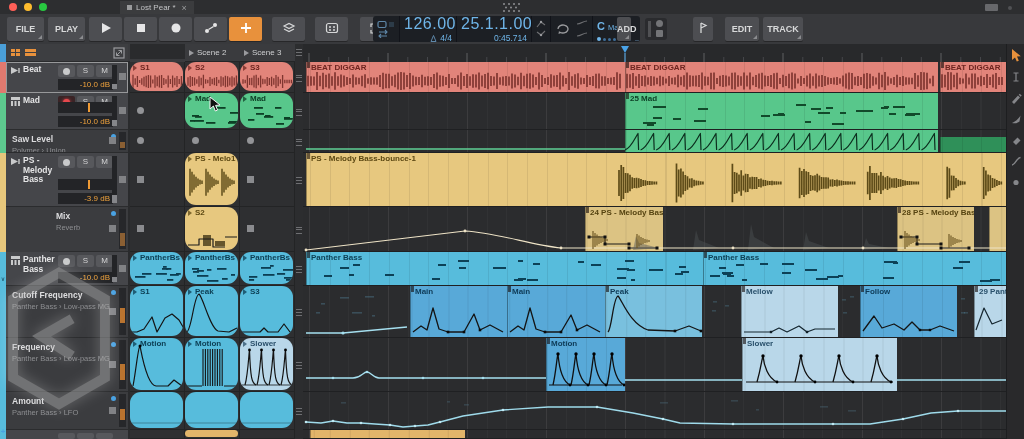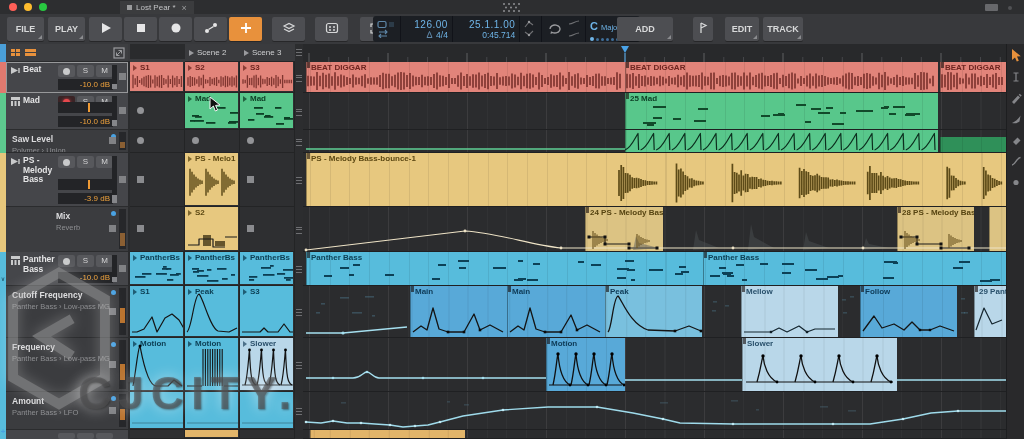--- a/index.html
+++ b/index.html
@@ -15,21 +15,21 @@
   .cdot{position:absolute;left:1008px;top:6px;width:4px;height:4px;border-radius:50%;background:#505154;}
   
   .toolbar{position:absolute;left:0;top:14px;width:100%;height:30px;background:#38393c;border-bottom:1px solid #1f2022;}
   .tbtn{position:absolute;top:3px;height:24px;background:#4d4e52;border-radius:2px;color:#d8d9da;font-size:9px;font-weight:bold;text-align:center;line-height:24px;box-shadow:0 1px 0 rgba(0,0,0,.3);}
   .tbtn.txt::after{content:"";position:absolute;right:2px;bottom:2px;border-left:4px solid transparent;border-bottom:4px solid #8b8c8f;}
   .tbtn.orange{background:#e8913c;}
   .tbtn svg{margin-top:5px;}
   
   .transport{position:absolute;left:373px;top:2px;width:267px;height:26px;background:#1c1f24;border-radius:3px;display:flex;color:#6fb5e8;}
   .t-sec{border-right:1px solid #111319;display:flex;flex-direction:column;justify-content:center;padding:1px 4px;}
-  .t-big{font-size:10px;text-align:right;letter-spacing:.5px;}
+  .t-big{font-size:16px;letter-spacing:.5px;}
   .t-small{font-size:8.5px;text-align:right;color:#6fb5e8;display:flex;justify-content:flex-end;gap:3px;align-items:center;}
   .t-root{font-size:11px;font-weight:bold;}
   .t-scale{font-size:7.5px;margin-left:3px;}
   .t-dots{display:flex;gap:2px;align-items:center;margin-top:2px;}
   .kd{width:3px;height:3px;border-radius:50%;background:#3f6f9a;}
   .kd.on{width:4px;height:4px;background:#6fb5e8;}
   .kdash{color:#5b7c9a;font-size:7px;margin-left:2px;}
   .recgrp{position:absolute;left:645px;top:4px;width:22px;height:22px;background:#2a2b2e;border-radius:3px;}
   .recgrp i{position:absolute;left:11px;width:7px;height:7px;background:#737477;}
   .recgrp i.c{top:2px;border-radius:50%;}
@@ -59,21 +59,21 @@
   .afader{position:absolute;right:2px;top:2px;bottom:2px;width:7px;background:#26272a;}
   .aname{font-size:8.5px;font-weight:bold;color:#dcdcde;margin:4px 0 0 6px;white-space:nowrap;}
   .asub{font-size:7.5px;color:#8d8e91;margin:2px 0 0 6px;white-space:nowrap;}
   
   #launcher{position:absolute;left:128px;top:0;width:167px;height:395px;background:#2a2b2d;}
   .shead{position:absolute;top:0;width:54px;height:17px;background:#3a3b3e;border-right:1px solid #28292b;border-bottom:1px solid #242527;display:flex;align-items:center;gap:3px;padding-left:4px;font-size:8px;color:#cfd0d2;}
   .ptri{width:0;height:0;border-left:5px solid #9a9b9e;border-top:3.5px solid transparent;border-bottom:3.5px solid transparent;}
   .cell{position:absolute;background:#2e2f31;border-right:1px solid #232425;border-bottom:1px solid #232425;box-sizing:border-box;}
   .dotg{position:absolute;left:7px;top:50%;width:7px;height:7px;margin-top:-4px;border-radius:50%;background:#939497;}
   .sqg{position:absolute;left:7px;top:50%;width:7px;height:7px;margin-top:-4px;background:#8a8b8e;}
-  .lclip{position:absolute;left:0;top:0;right:1px;bottom:1px;overflow:hidden;}
+  .lclip{position:absolute;left:0;top:0;right:1px;bottom:1px;overflow:hidden;border-radius:11px;}
   .clabel{display:flex;align-items:center;gap:3px;padding:1px 0 0 3px;font-size:8px;font-weight:bold;white-space:nowrap;}
   .ctri{width:0;height:0;border-left:4.5px solid currentColor;border-top:3px solid transparent;border-bottom:3px solid transparent;opacity:.75;}
   .lclip svg,.cell svg{position:absolute;left:0;top:0;}
   #lanecol{position:absolute;left:295px;top:0;width:8px;height:395px;background:#2c2d2f;border-right:1px solid #202123;}
   .laneic{position:absolute;left:1px;width:6px;height:5px;border-top:1px solid #6e6f72;border-bottom:1px solid #6e6f72;}
   .laneic::after{content:"";display:block;margin-top:1.5px;border-top:1px solid #6e6f72;}
   
   #arranger{position:absolute;left:303px;top:0;width:703px;height:395px;background:#28292b;overflow:hidden;}
   .ruler{position:absolute;left:0;top:0;width:100%;height:18px;background:#2c2d30;border-bottom:1px solid #1d1e20;}
   .rlabel{position:absolute;top:2px;font-size:8px;color:#c0c1c3;}
@@ -225,21 +225,21 @@
             <span class="kdash">–</span>
           </div>
       </div>
     </div>
     <div class="recgrp">
         <b></b>
         <i class="c"></i>
         <i class="s"></i>
       </div>
 
-    <div class="tbtn txt" style="left:617px;width:56px">ADD</div>
+    <div class="tbtn txt" style="left:617px;width:14px">ADD</div>
     <div class="tbtn" style="left:693px;width:20px"><svg width="9" height="12">
           <path d="M2,1 V11 M2,1 L7,3.5 L2,6" stroke="#d6d7d8" stroke-width="1.3" fill="none"></path>
         </svg></div>
     <div class="tbtn txt" style="left:725px;width:34px">EDIT</div>
     <div class="tbtn txt" style="left:763px;width:40px">TRACK</div>
   </div>
 
   <div class="main">
     <div id="edge">
         <div style="top: 0px; height: 18px; background: rgb(74, 159, 216);"></div>
@@ -1064,19 +1064,18 @@
             <circle cx="6" cy="7.5" r="2.6" fill="#85868a"></circle>
           </svg></div>
       </div>
   </div>
 
   <div class="watermark">
     <svg class="wm-logo" width="110" height="175" viewBox="0 0 100 160">
       <path d="M50,8 L92,32 V104 L50,128 L8,104 V32 Z" fill="none" stroke="#bdbdbd" stroke-width="9"></path>
       <path d="M62,50 L34,66 L62,84" fill="none" stroke="#bdbdbd" stroke-width="9"></path>
     </svg>
-    <span class="wm-text">CJCITY.</span>
   </div>
 
   <svg class="cursor" width="13" height="17">
     <path d="M1,1 L1,13 L4.4,10 L6.3,15 L8.6,14 L6.6,9.4 L11,9 Z" fill="#111" stroke="#f5f5f5" stroke-width="1"></path>
   </svg>
 </div>
 
 </body></html>

